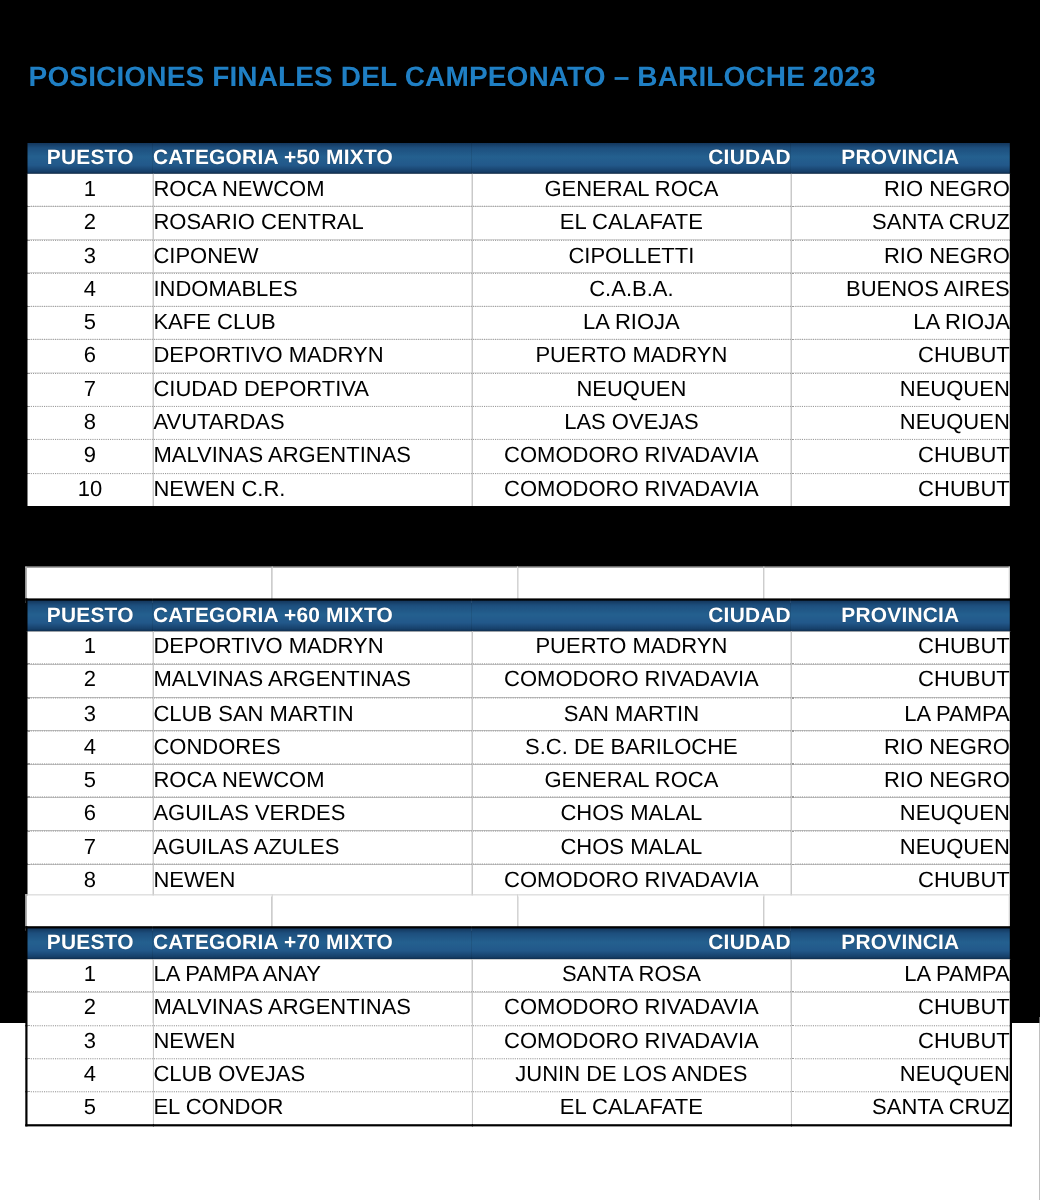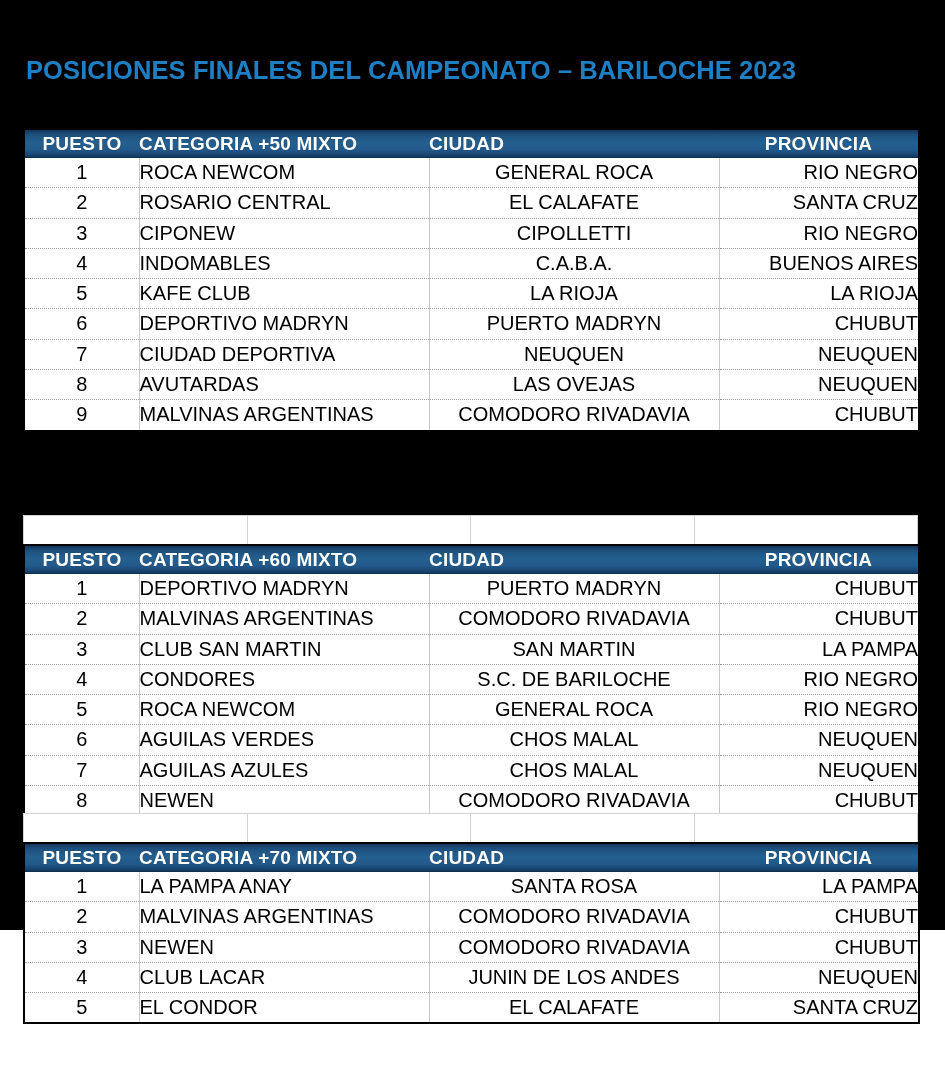--- a/index.html
+++ b/index.html
@@ -71,21 +71,21 @@
     font-weight: bold;
     letter-spacing: 0.2px;
     white-space: nowrap;
     line-height: 28px;
     vertical-align: middle;
     text-shadow: 0 0 1px rgba(0,0,0,0.35);
     margin-left: 33px;
   }
   th.h-puesto { text-align: center; padding-right: 8px; }
   th.h-cat    { text-align: left;   padding-left: 10px; }
-  th.h-ciudad { text-align: left; }
+  th.h-ciudad { text-align: right; }
   th.h-prov   { text-align: center; }
 
   
   tr.row td {
     height: 29.3px;
     font-size: 20px;
     line-height: 29.3px;
     vertical-align: middle;
     white-space: nowrap;
     background: #ffffff;
@@ -211,20 +211,26 @@
             <td class="d-cat">AVUTARDAS</td>
             <td class="d-ciudad">LAS OVEJAS</td>
             <td class="d-prov">NEUQUEN</td>
           </tr>
         <tr class="row">
             <td class="d-puesto">9</td>
             <td class="d-cat">MALVINAS ARGENTINAS</td>
             <td class="d-ciudad">COMODORO RIVADAVIA</td>
             <td class="d-prov">CHUBUT</td>
           </tr>
+        <tr class="row">
+            <td class="d-puesto">10</td>
+            <td class="d-cat">NEWEN C.R.</td>
+            <td class="d-ciudad">COMODORO RIVADAVIA</td>
+            <td class="d-prov">CHUBUT</td>
+          </tr>
       </tbody>
     </table>
   </div>
 
   <div class="spacer-wrap" id="spacer-1">
     <table class="spacer">
       <colgroup>
           <col class="c-puesto">
           <col class="c-cat">
           <col class="c-ciudad">
@@ -359,21 +365,21 @@
             <td class="d-prov">CHUBUT</td>
           </tr>
         <tr class="row">
             <td class="d-puesto">3</td>
             <td class="d-cat">NEWEN</td>
             <td class="d-ciudad">COMODORO RIVADAVIA</td>
             <td class="d-prov">CHUBUT</td>
           </tr>
         <tr class="row">
             <td class="d-puesto">4</td>
-            <td class="d-cat">CLUB LACAR</td>
+            <td class="d-cat">CLUB OVEJAS</td>
             <td class="d-ciudad">JUNIN DE LOS ANDES</td>
             <td class="d-prov">NEUQUEN</td>
           </tr>
         <tr class="row">
             <td class="d-puesto">5</td>
             <td class="d-cat">EL CONDOR</td>
             <td class="d-ciudad">EL CALAFATE</td>
             <td class="d-prov">SANTA CRUZ</td>
           </tr>
       </tbody>

